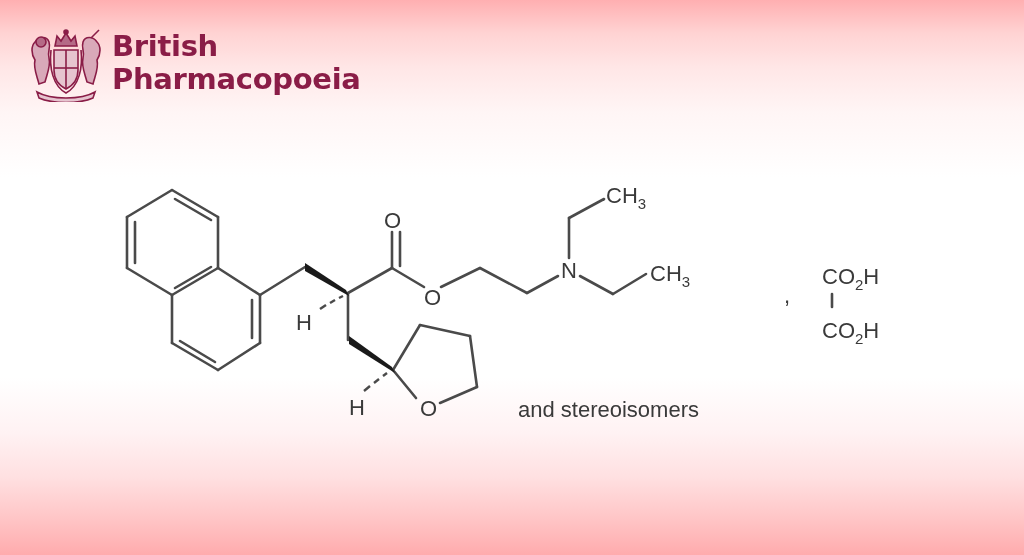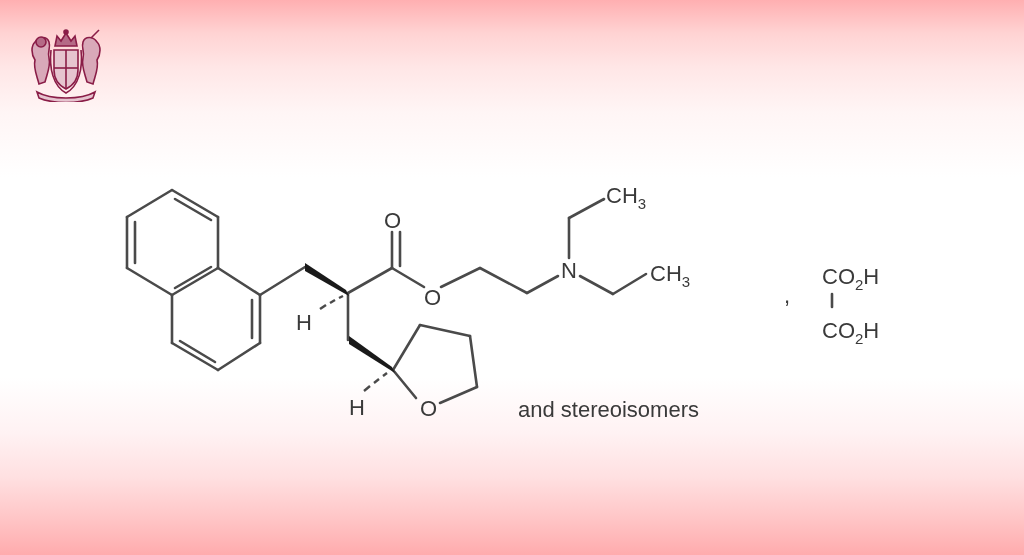--- a/index.html
+++ b/index.html
@@ -41,20 +41,24 @@
 
       <path d="M8 14 C12 8 20 8 22 14 C24 20 20 24 22 30 C24 38 20 46 18 54 L12 56 C10 48 6 40 8 32 C4 26 4 18 8 14 Z" fill="#d9a9b9"></path>
       <circle cx="14" cy="14" r="5" fill="#b56a86"></circle>
 
       <path d="M70 14 C66 8 58 8 56 14 C54 20 58 24 56 30 C54 38 58 46 60 54 L66 56 C68 48 72 40 70 32 C74 26 74 18 70 14 Z" fill="#d9a9b9"></path>
       <line x1="64" y1="10" x2="72" y2="2"></line>
 
       <path d="M10 64 C24 72 54 72 68 64 L66 70 C52 76 26 76 12 70 Z" fill="#e6c4cf"></path>
     </g>
   </svg>
+  <div class="logo-text">
+    <div>British</div>
+    <div>Pharmacopoeia</div>
+  </div>
 </div>
 
 <svg class="structure" viewBox="0 0 1024 555">
   <g stroke="#4a4a4a" stroke-width="2.6" fill="none" stroke-linecap="round" stroke-linejoin="round">
 
     <g>
       <line x1="172" y1="190" x2="218" y2="217"></line>
       <line x1="218" y1="217" x2="218" y2="268"></line>
       <line x1="218" y1="268" x2="172" y2="295"></line>
       <line x1="172" y1="295" x2="127" y2="268"></line>

